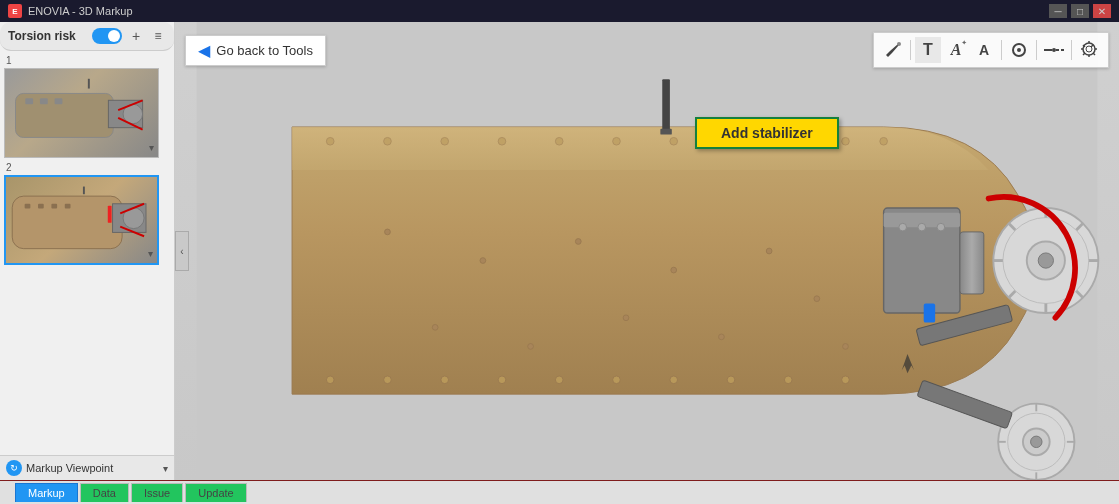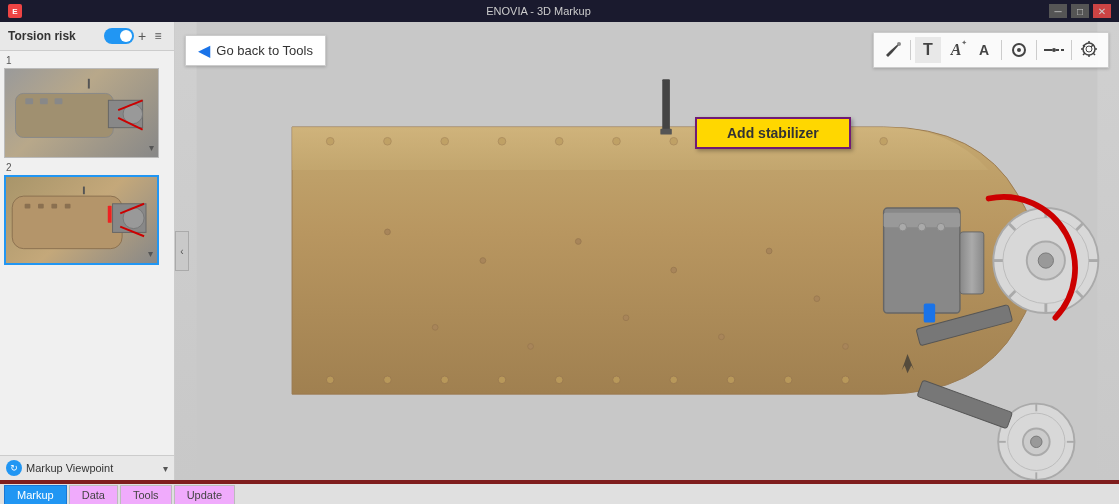--- a/index.html
+++ b/index.html
@@ -27,21 +27,21 @@
       z-index: 100;
     }
     .title-bar-icon {
       width: 14px; height: 14px;
       background: #e44;
       border-radius: 2px;
       margin-right: 6px;
       display: flex; align-items: center; justify-content: center;
       color: white; font-size: 8px; font-weight: bold;
     }
-    .title-bar-title { flex: 1; text-align: center; }
+    .title-bar-title { flex: 1; }
     .title-bar-controls { display: flex; gap: 4px; }
     .title-bar-btn {
       width: 18px; height: 14px;
       background: #555;
       color: #ccc;
       font-size: 10px;
       display: flex; align-items: center; justify-content: center;
       cursor: pointer;
       border: none;
     }
@@ -72,20 +72,22 @@
       position: relative;
       z-index: 10;
     }
 
     .sidebar-header {
       display: flex;
       align-items: center;
       padding: 6px 8px;
       background: #e8e8e8;
       border-bottom: 1px solid #ccc;
+      gap: 6px;
+      border-radius: 11px;
     }
     .sidebar-title {
       font-size: 12px;
       font-weight: bold;
       flex: 1;
       color: #333;
     }
     .toggle-btn {
       width: 30px; height: 16px;
       background: #2196F3;
@@ -269,22 +271,22 @@
       background: #ccc;
       margin: 0 2px;
     }
 
     
     .annotation-box {
       position: absolute;
       top: 95px;
       left: 520px;
       background: #FFD700;
-      border: 2px solid #701a75;
-      padding: 6px 30px;
+      border: 2px solid #15803d;
+      padding: 6px 24px;
       font-size: 14px;
       font-weight: bold;
       color: #333;
       cursor: pointer;
       box-shadow: 2px 2px 4px rgba(0,0,0,0.3);
     }
 
     
     .nav-arrow-left {
       position: absolute;
@@ -299,32 +301,32 @@
       border: 1px solid #aaa;
       font-size: 10px;
       color: #555;
       z-index: 20;
     }
 
     
     .bottom-bar {
       height: 24px;
       background: #e0e0e0;
-      border-top: 4px solid #7f1d1d;
+      border-top: 1px solid #7f1d1d;
       display: flex;
       align-items: center;
-      padding: 0 4px;
+      padding: 0 15px;
       gap: 2px;
     }
     .bottom-tab {
       padding: 3px 12px;
       font-size: 11px;
       color: #444;
       cursor: pointer;
-      background: #f0abfc;
+      background: #22c55e;
       border: 1px solid #bbb;
       border-bottom: none;
     }
     .bottom-tab.active {
       background: #2196F3;
       color: white;
       border-color: #1976D2;
     }
   </style>
 </head>
@@ -585,16 +587,16 @@
 
       <div class="nav-arrow-left">
         <span>‹</span>
       </div>
     </div>
   </div>
 
   <div class="bottom-bar">
     <div class="bottom-tab active">Markup</div>
     <div class="bottom-tab">Data</div>
-    <div class="bottom-tab">Tools</div>
+    <div class="bottom-tab">Issue</div>
     <div class="bottom-tab">Update</div>
   </div>
 </div>
 
 </body></html>

